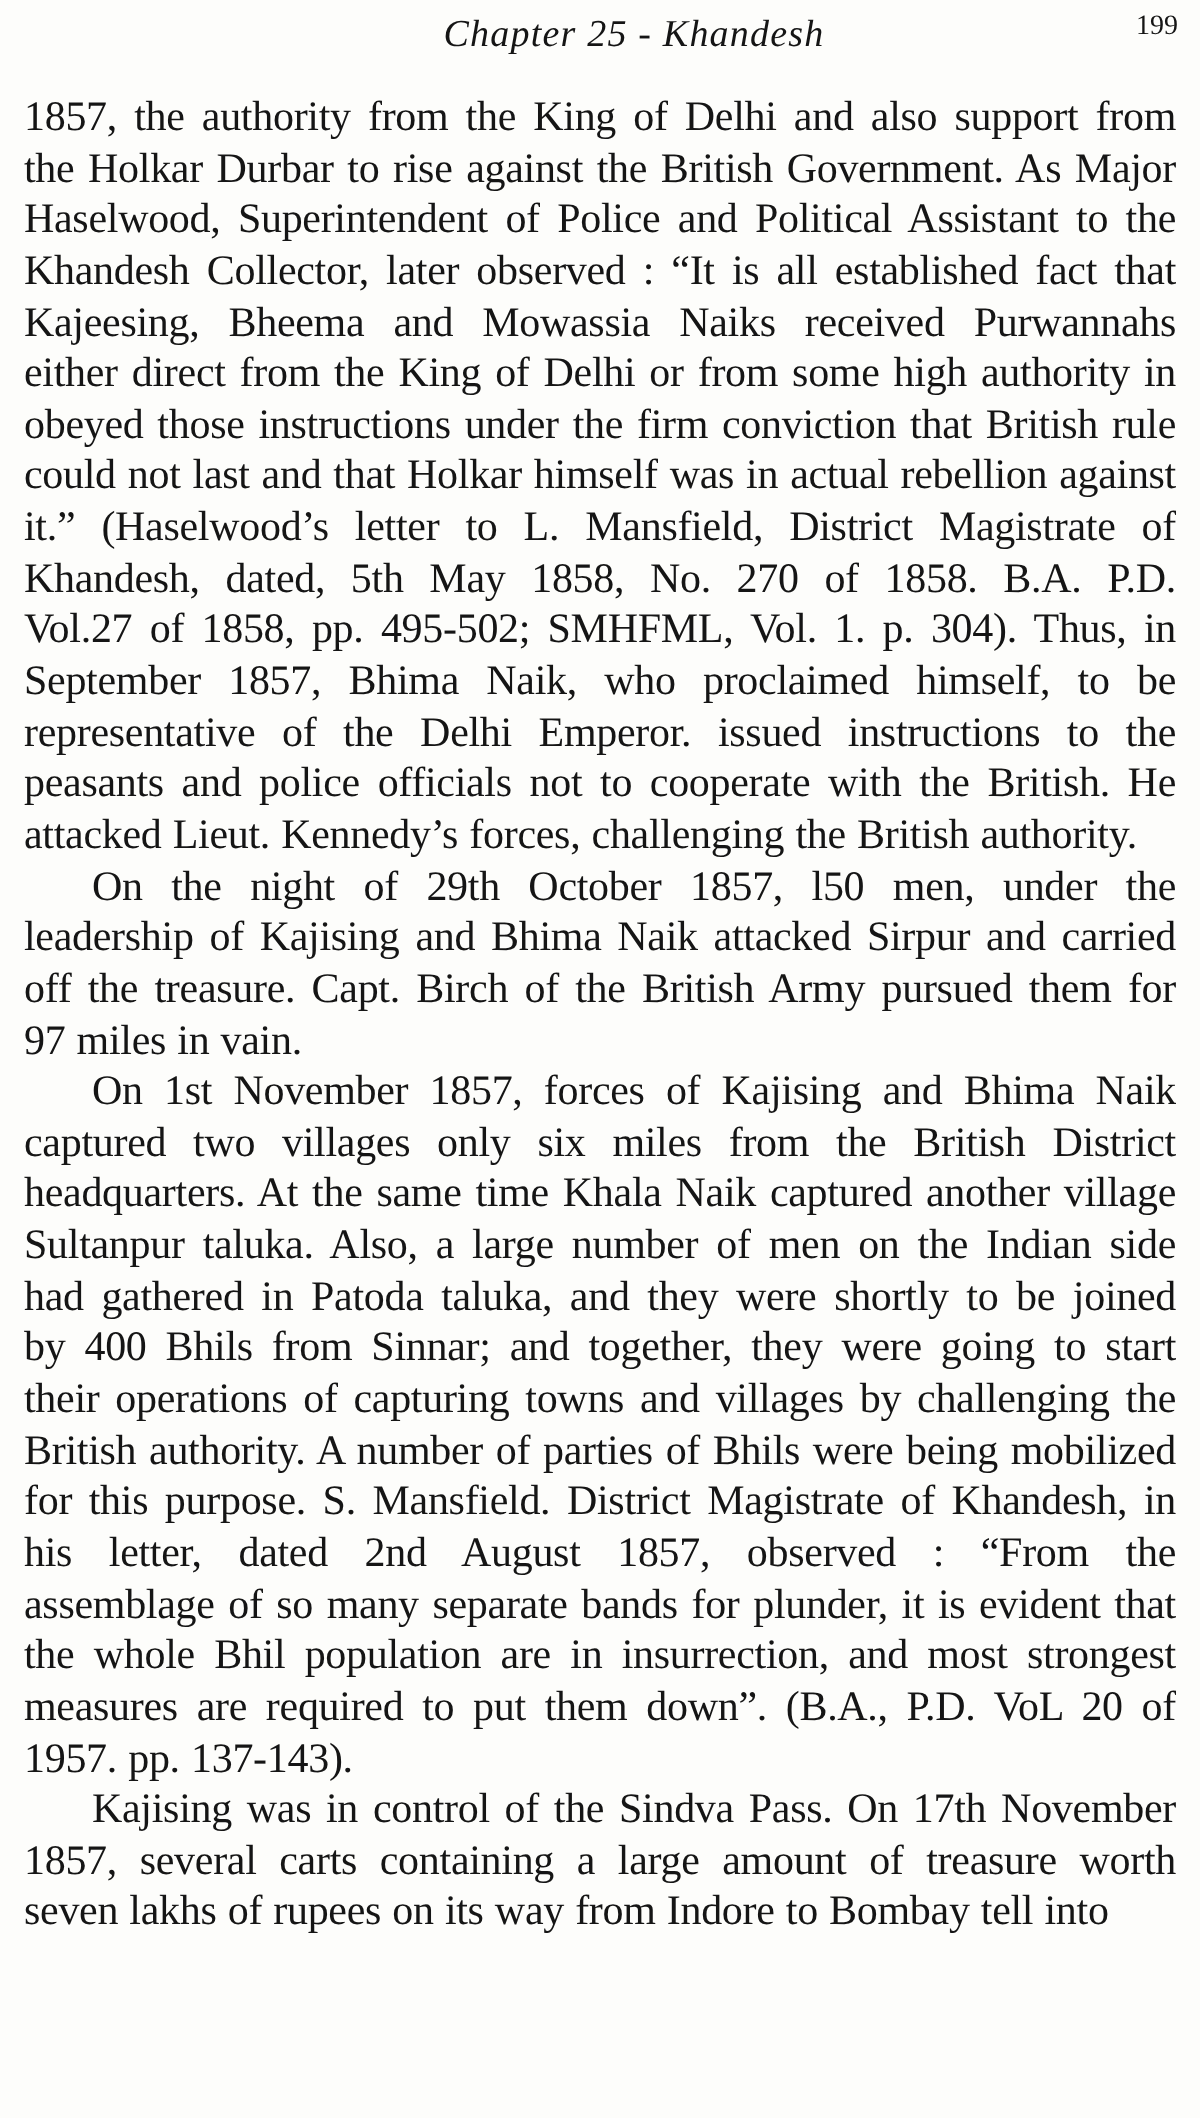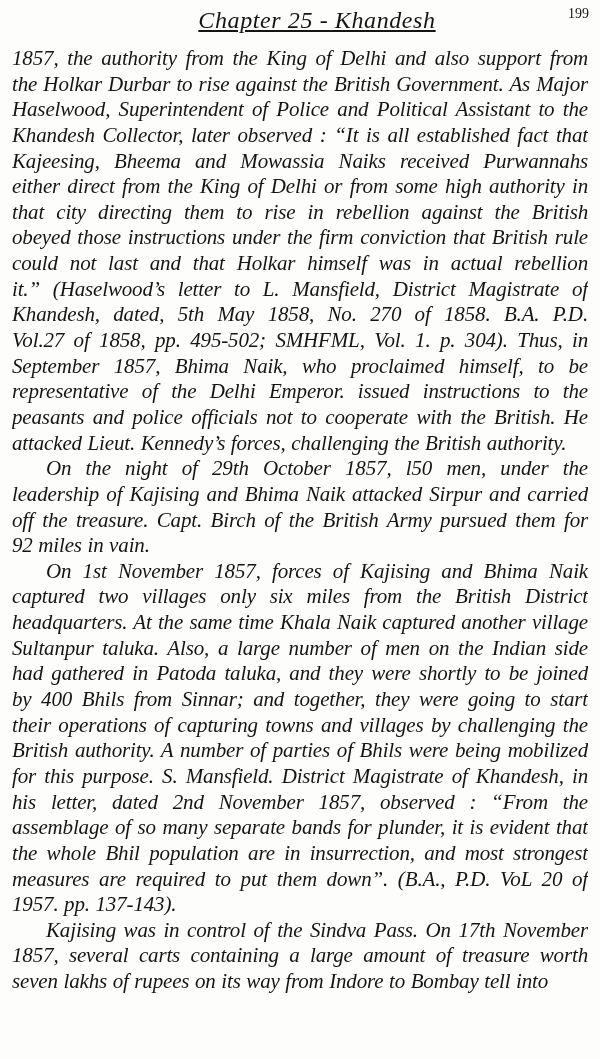--- a/index.html
+++ b/index.html
@@ -22,39 +22,37 @@
     position: relative;
     height: 30px;
     padding-top: 7px;
   }
   .chapter-title {
     position: absolute;
     left: 50%;
     top: 7px;
     transform: translateX(calc(-50% + 17px));
     font-style: italic;
-    font-size: 24px;
+    font-size: 19px;
     letter-spacing: 0.6px;
     white-space: nowrap;
-    text-decoration: underline;
   }
   .page-number {
     position: absolute;
     right: 11px;
     top: 6px;
     font-size: 14px;
   }
   .text-block {
     margin: 9px 12px 0 12px;
     width: 576px;
   }
   .paragraph {
     margin: 0;
     padding: 0;
-    font-style: italic;
   }
   .line {
     font-size: 21px;
     line-height: 25.65px;
     height: 25.65px;
     letter-spacing: -0.15px;
     word-spacing: 0.5px;
     text-align: justify;
     text-align-last: justify;
     white-space: normal;
@@ -76,48 +74,47 @@
     <div class="page-number">199</div>
   </div>
   <div class="text-block">
       <div class="paragraph">
         <div class="line">1857, the authority from the King of Delhi and also support from</div>
         <div class="line">the Holkar Durbar to rise against the British Government. As Major</div>
         <div class="line">Haselwood, Superintendent of Police and Political Assistant to the</div>
         <div class="line">Khandesh Collector, later observed : “It is all established fact that</div>
         <div class="line">Kajeesing, Bheema and Mowassia Naiks received Purwannahs</div>
         <div class="line">either direct from the King of Delhi or from some high authority in</div>
-        <div class="line">that city directing them to rise in rebellion against the British</div>
         <div class="line">obeyed those instructions under the firm conviction that British rule</div>
         <div class="line">could not last and that Holkar himself was in actual rebellion against</div>
         <div class="line">it.” (Haselwood’s letter to L. Mansfield, District Magistrate of</div>
         <div class="line">Khandesh, dated, 5th May 1858, No. 270 of 1858. B.A. P.D.</div>
         <div class="line">Vol.27 of 1858, pp. 495-502; SMHFML, Vol. 1. p. 304). Thus, in</div>
         <div class="line">September 1857, Bhima Naik, who proclaimed himself, to be</div>
         <div class="line">representative of the Delhi Emperor. issued instructions to the</div>
         <div class="line">peasants and police officials not to cooperate with the British. He</div>
         <div class="line last">attacked Lieut. Kennedy’s forces, challenging the British authority.</div>
       </div>
       <div class="paragraph">
         <div class="line first-indent">On the night of 29th October 1857, l50 men, under the</div>
         <div class="line">leadership of Kajising and Bhima Naik attacked Sirpur and carried</div>
         <div class="line">off the treasure. Capt. Birch of the British Army pursued them for</div>
-        <div class="line last">92 miles in vain.</div>
+        <div class="line last">97 miles in vain.</div>
       </div>
       <div class="paragraph">
         <div class="line first-indent">On 1st November 1857, forces of Kajising and Bhima Naik</div>
         <div class="line">captured two villages only six miles from the British District</div>
         <div class="line">headquarters. At the same time Khala Naik captured another village in</div>
         <div class="line">Sultanpur taluka. Also, a large number of men on the Indian side</div>
         <div class="line">had gathered in Patoda taluka, and they were shortly to be joined</div>
         <div class="line">by 400 Bhils from Sinnar; and together, they were going to start</div>
         <div class="line">their operations of capturing towns and villages by challenging the</div>
         <div class="line">British authority. A number of parties of Bhils were being mobilized</div>
         <div class="line">for this purpose. S. Mansfield. District Magistrate of Khandesh, in</div>
-        <div class="line">his letter, dated 2nd November 1857, observed : “From the</div>
+        <div class="line">his letter, dated 2nd August 1857, observed : “From the</div>
         <div class="line">assemblage of so many separate bands for plunder, it is evident that</div>
         <div class="line">the whole Bhil population are in insurrection, and most strongest</div>
         <div class="line">measures are required to put them down”. (B.A., P.D. VoL 20 of</div>
         <div class="line last">1957. pp. 137-143).</div>
       </div>
       <div class="paragraph">
         <div class="line first-indent">Kajising was in control of the Sindva Pass. On 17th November</div>
         <div class="line">1857, several carts containing a large amount of treasure worth</div>
         <div class="line last">seven lakhs of rupees on its way from Indore to Bombay tell into</div>
       </div>

